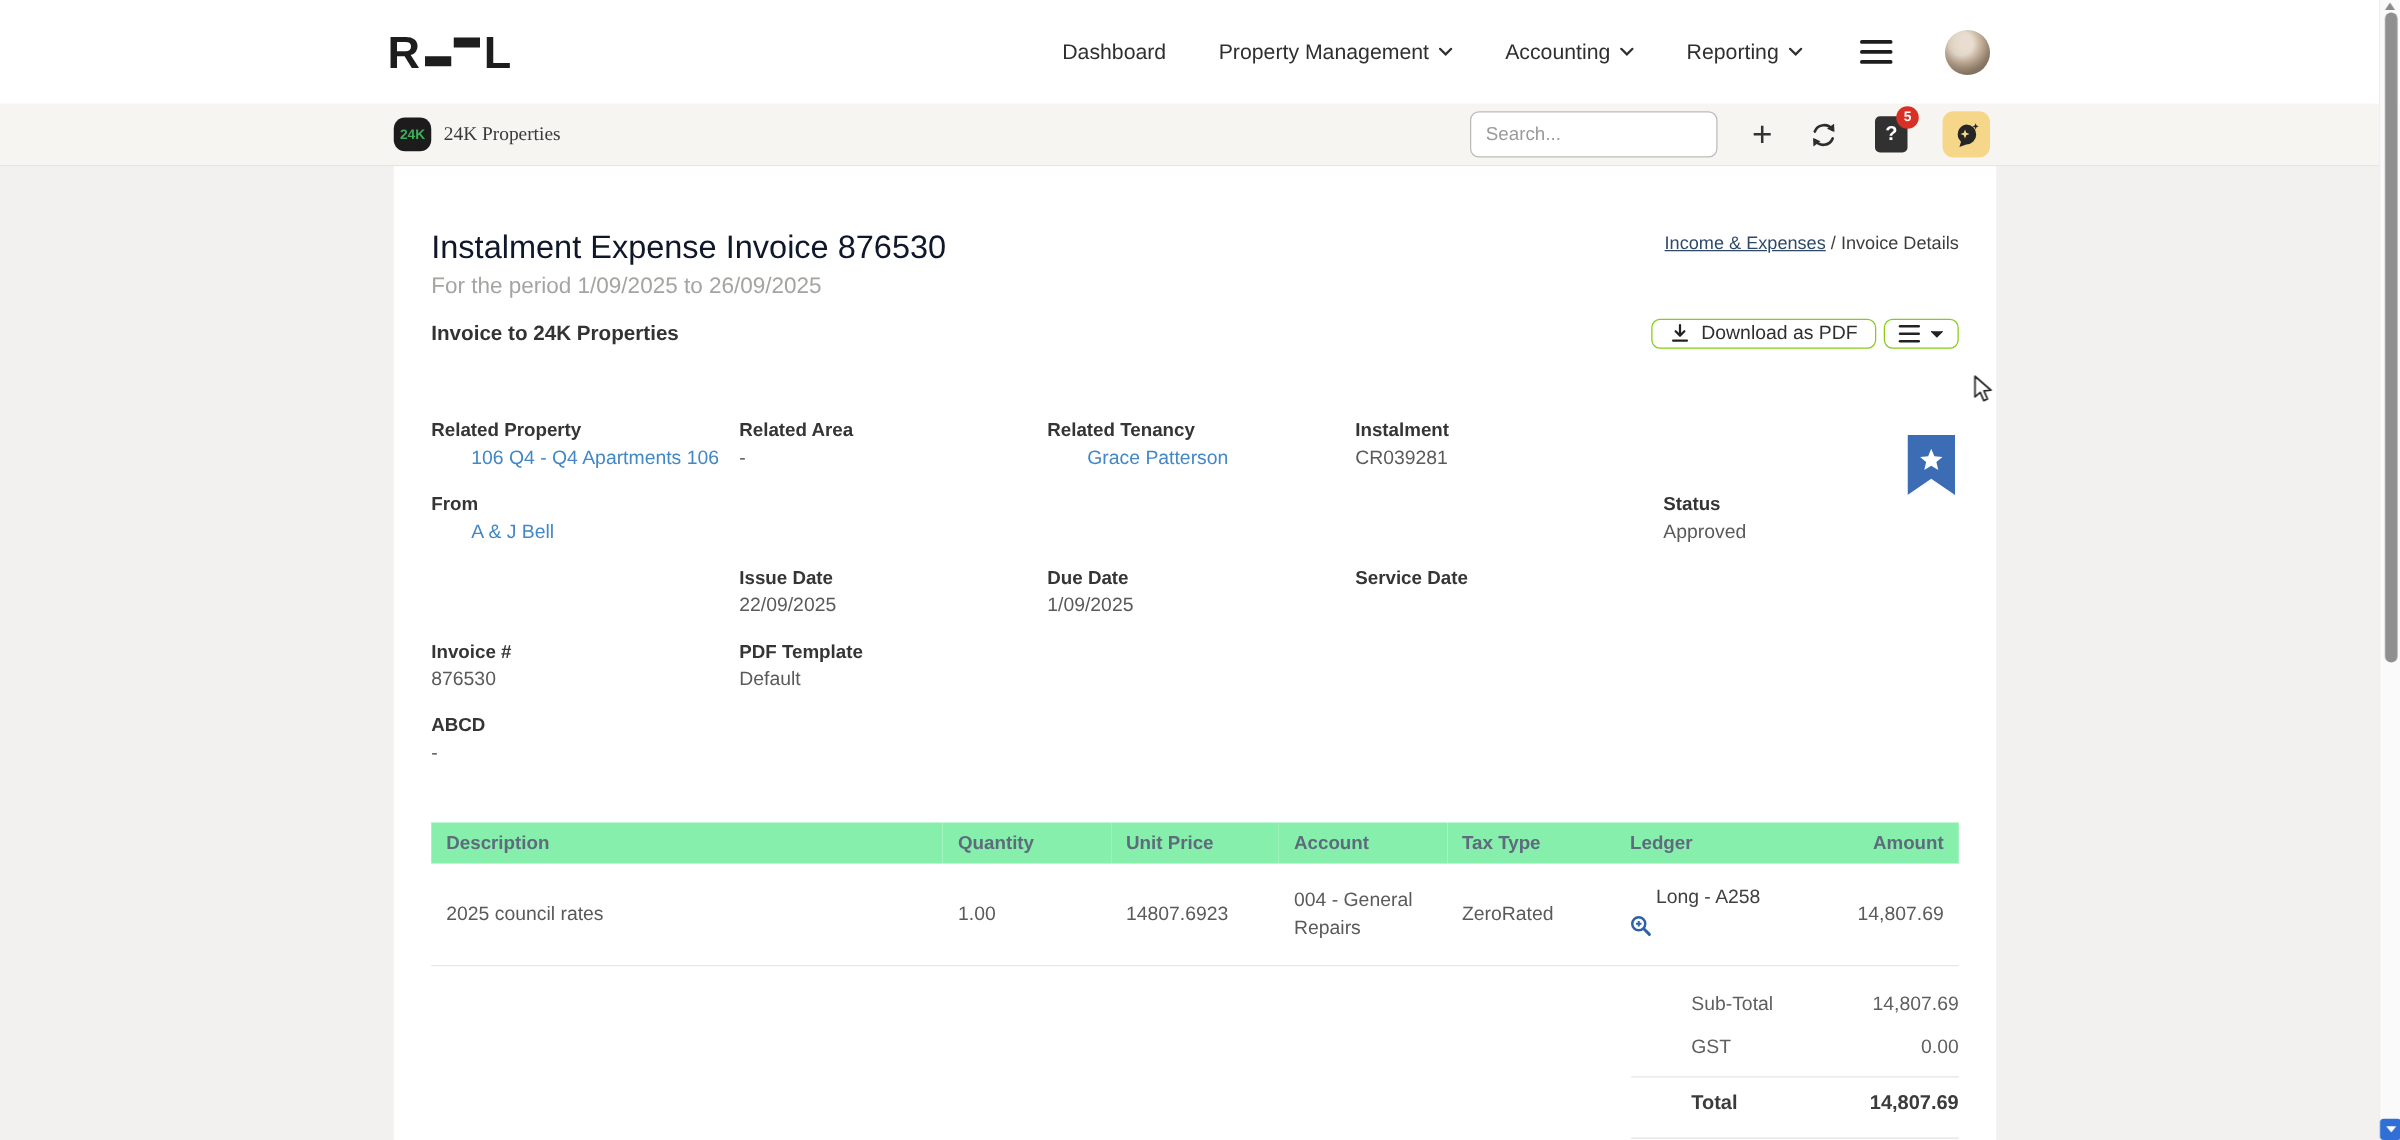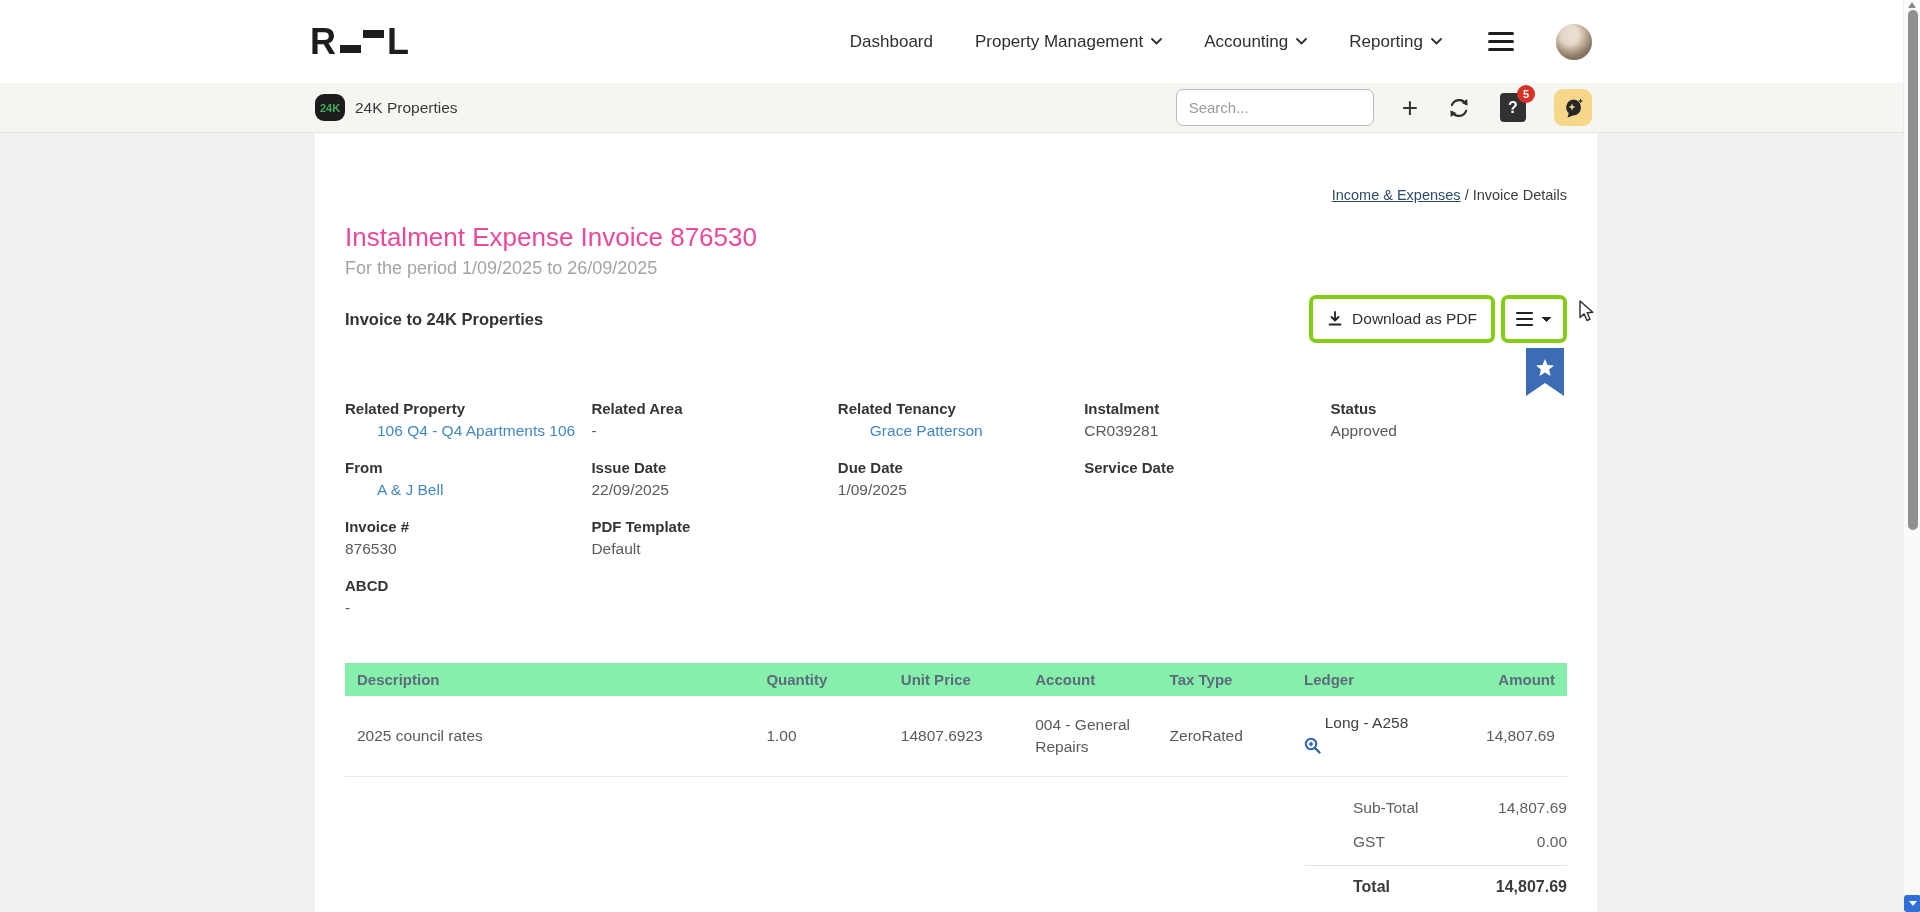--- a/index.html
+++ b/index.html
@@ -24,21 +24,21 @@
     background: radial-gradient(circle at 35% 30%, #e8ddd0 0 28%, #cdb9a4 45%, #9d8c7b 70%, #7a6c5e 100%);
     box-shadow: inset 0 -8px 10px rgba(90,70,50,.35); }
 
   
   .toolbar { height:50px; background:#f6f5f2; border-bottom:1px solid #e7e5e1;
     display:flex; align-items:center; justify-content:space-between; padding:0 328px 0 315px; }
   .org { display:flex; align-items:center; gap:10px; }
   .org-badge { width:30px; height:27px; background:#1c1c1c; border-radius:9px;
     display:flex; align-items:center; justify-content:center; color:#3fae5a;
     font-size:11px; font-weight:bold; }
-  .org-name { font-size:15.5px; color:#3a3a3a; }
+  .org-name { font-size:15.5px; color:#3a3a3a;font-family:Liberation Serif, serif; }
   .tool-right { display:flex; align-items:center; gap:28px; }
   .search { width:198px; height:37px; border:1px solid #bdbbb7; border-radius:7px;
     background:#fff; padding:0 12px; font-size:15px; color:#6a6a6a; outline:none;
     font-family:"Liberation Sans",sans-serif; }
   .search::placeholder { color:#9b9b9b; }
   .plus-icon { font-size:28px; line-height:28px; color:#333; cursor:pointer; font-weight:300; }
   .icon-btn { cursor:pointer; display:flex; align-items:center; }
   .help-wrap { position:relative; cursor:pointer; }
   .help-book { width:26px; height:29px; background:#313131; border-radius:4px;
     display:flex; align-items:center; justify-content:center; color:#fff;
@@ -48,29 +48,29 @@
     display:flex; align-items:center; justify-content:center; }
   .ai-btn { width:38px; height:37px; background:#f6d688; border-radius:9px;
     display:flex; align-items:center; justify-content:center; cursor:pointer; }
 
   
   .main { position:relative; height:779px; background:#f2f1ef; }
   .card { position:relative; margin-left:315px; width:1282px; height:100%;
     background:#ffffff; padding:48px 30px 0 30px; }
 
   .head-row { display:flex; justify-content:space-between; align-items:flex-start; }
-  .page-title { font-size:26px; font-weight:400; color:#ec4899; line-height:32px;margin-top:40px; }
+  .page-title { font-size:26px; font-weight:400; color:#0f172a; line-height:32px; }
   .page-sub { margin-top:4px; font-size:18px; color:#a6a4a1; line-height:22px; }
   .breadcrumb { margin-top:6px; font-size:14.5px; color:#3d3d3d; }
   .breadcrumb a { color:#2f4a68; text-decoration:underline; cursor:pointer; }
 
   .action-row { margin-top:16px; display:flex; justify-content:space-between; align-items:center; }
   .invoice-to { font-size:16.5px; font-weight:bold; color:#333; }
   .btn-group { display:flex; gap:6px; }
-  .btn { height:48px; background:#fff; border:4px solid #84cc16; border-radius:7px;
+  .btn { height:24px; background:#fff; border:1px solid #84cc16; border-radius:7px;
     display:flex; align-items:center; gap:9px; padding:0 14px; font-size:15.5px;
     color:#2f2f2f; cursor:pointer;text-align:center; }
   .btn.icon-only { padding:0 11px; gap:8px; }
   .btn .mini-burger { display:flex; flex-direction:column; gap:3.5px; }
   .btn .mini-burger span { width:17px; height:2.5px; background:#222; border-radius:1px; }
 
   
   .details { margin-top:56px; display:grid; grid-template-columns:repeat(5,1fr); column-gap:10px; }
   .field { margin-bottom:17px; min-height:42px; }
   .f-label { font-size:15px; font-weight:bold; color:#353535; line-height:19px; }
@@ -237,28 +237,28 @@
         <div class="f-value">-</div>
       </div>
       <div class="field c3">
         <div class="f-label">Related Tenancy</div>
         <div class="f-value link">Grace Patterson</div>
       </div>
       <div class="field c4">
         <div class="f-label">Instalment</div>
         <div class="f-value">CR039281</div>
       </div>
+      <div class="field c1">
+        <div class="f-label">From</div>
+        <div class="f-value link">A &amp; J Bell</div>
+      </div>
+
       <div class="field c5">
         <div class="f-label">Status</div>
         <div class="f-value">Approved</div>
-      </div>
-
-      <div class="field c1">
-        <div class="f-label">From</div>
-        <div class="f-value link">A &amp; J Bell</div>
       </div>
       <div class="field c2">
         <div class="f-label">Issue Date</div>
         <div class="f-value">22/09/2025</div>
       </div>
       <div class="field c3">
         <div class="f-label">Due Date</div>
         <div class="f-value">1/09/2025</div>
       </div>
       <div class="field c4">

